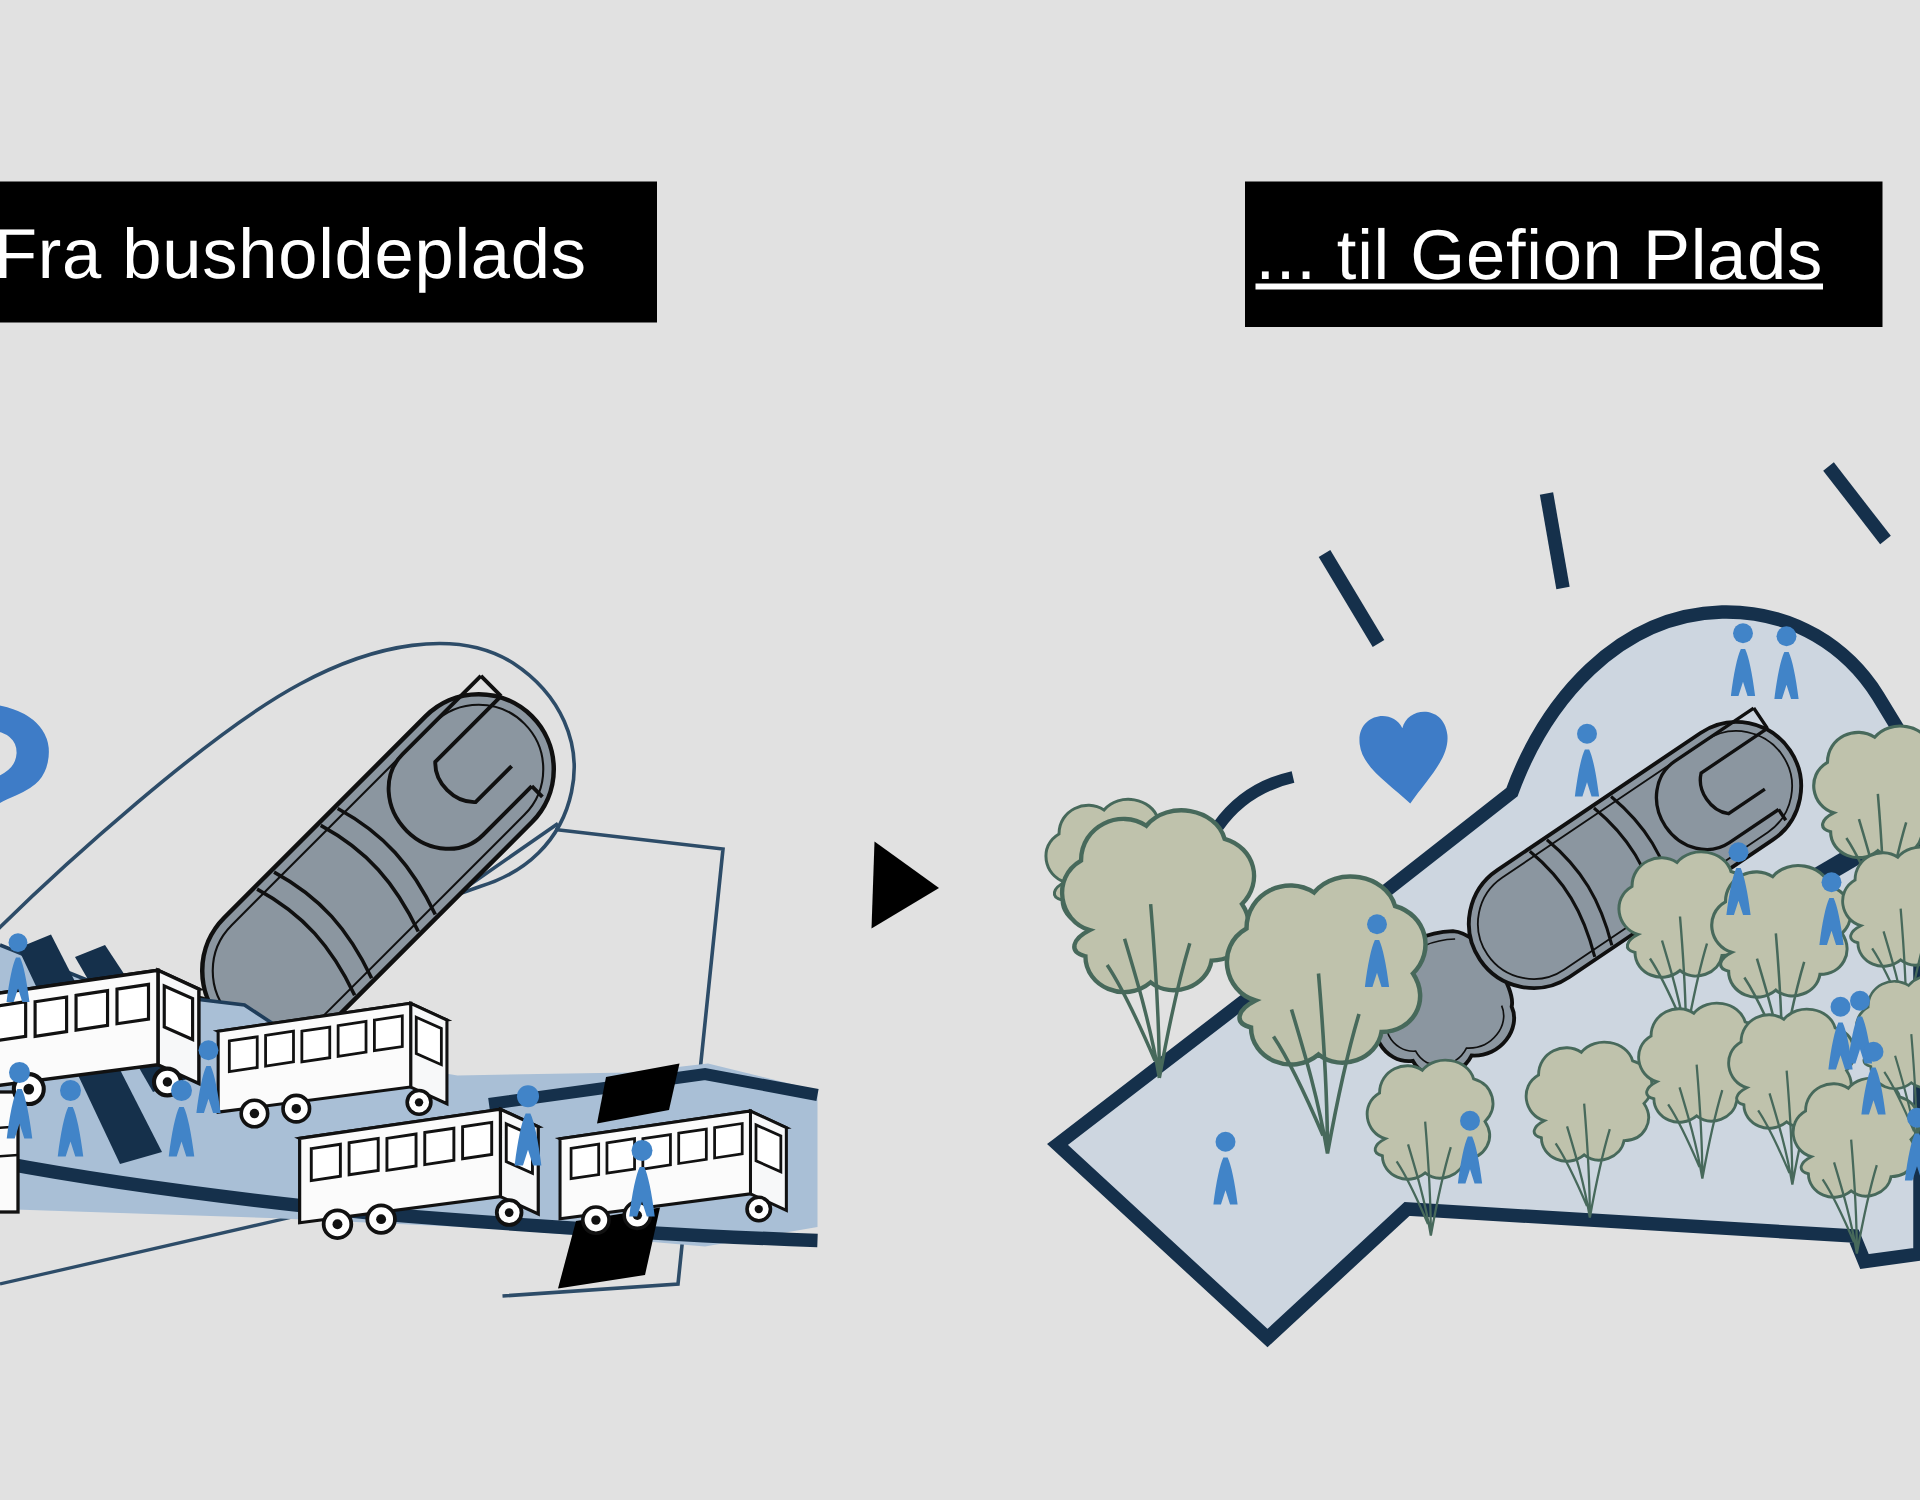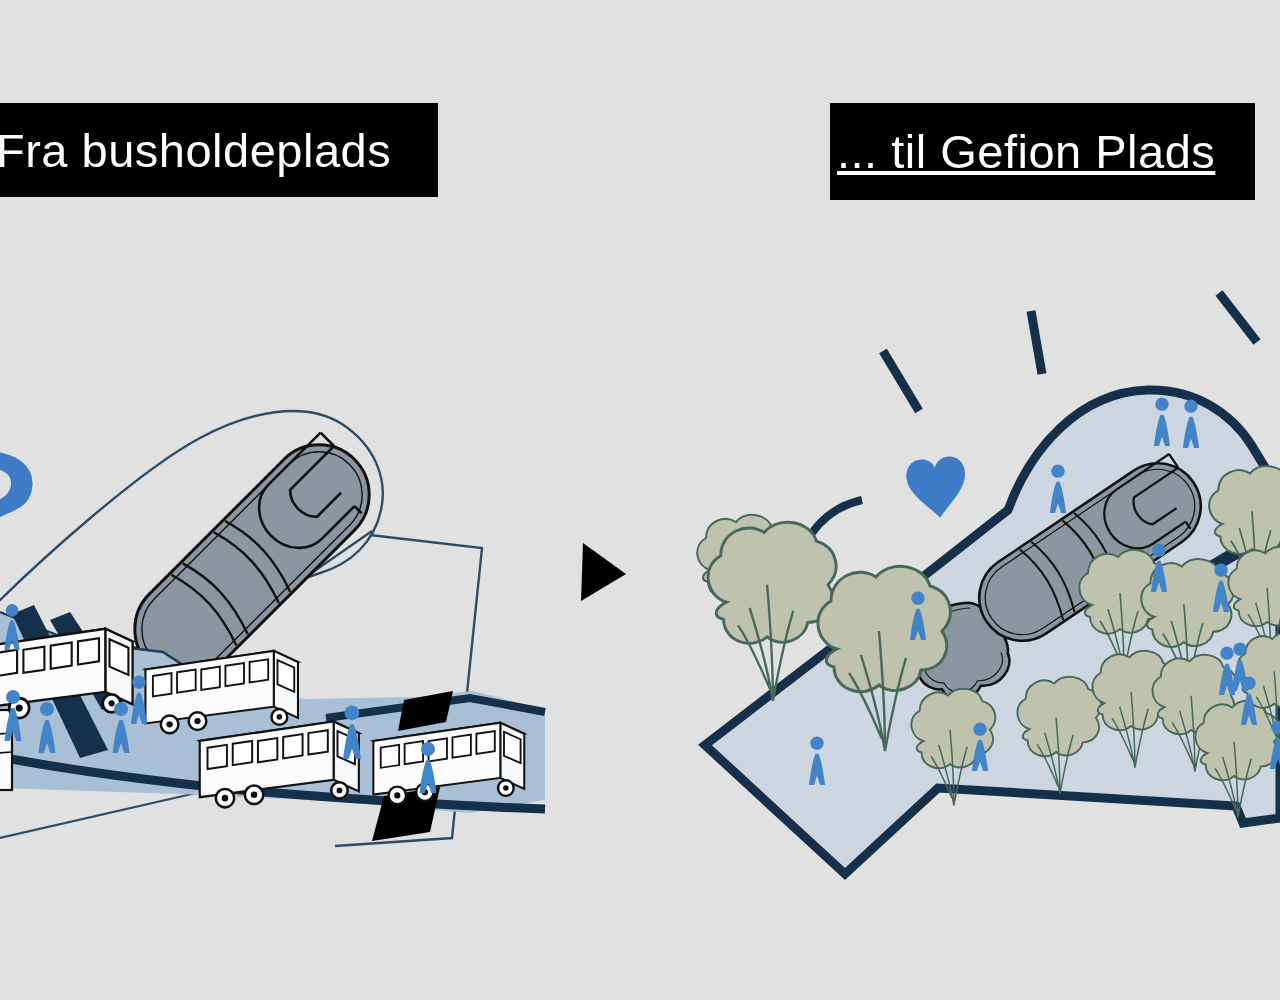--- a/index.html
+++ b/index.html
@@ -1,18 +1,18 @@
 <!DOCTYPE html>
 <html><head>
 <meta charset="utf-8">
 <style>
   html,body{margin:0;padding:0;background:#e1e1e1;}
   .stage{
     position:relative;width:1280px;height:884px;overflow:hidden;
-    background:#e1e1e1;font-family:"Liberation Sans",sans-serif;
+    background:#e1e1e1;font-family:"Liberation Sans",sans-serif;margin-top:18px;
   }
   .label-box{
     position:absolute;background:#000;color:#fff;display:flex;align-items:center;
     font-size:47px;font-weight:400;white-space:nowrap;letter-spacing:0.5px;
   }
   .label-left{left:-28px;top:103px;width:442px;height:94px;padding-left:24px;}
   .label-right{left:830px;top:103px;width:418px;height:97px;padding-left:7px;text-decoration:underline;}
   svg{position:absolute;left:0;top:0;}
   .qmark{font-family:"Liberation Sans",sans-serif;font-weight:700;}
 </style>

